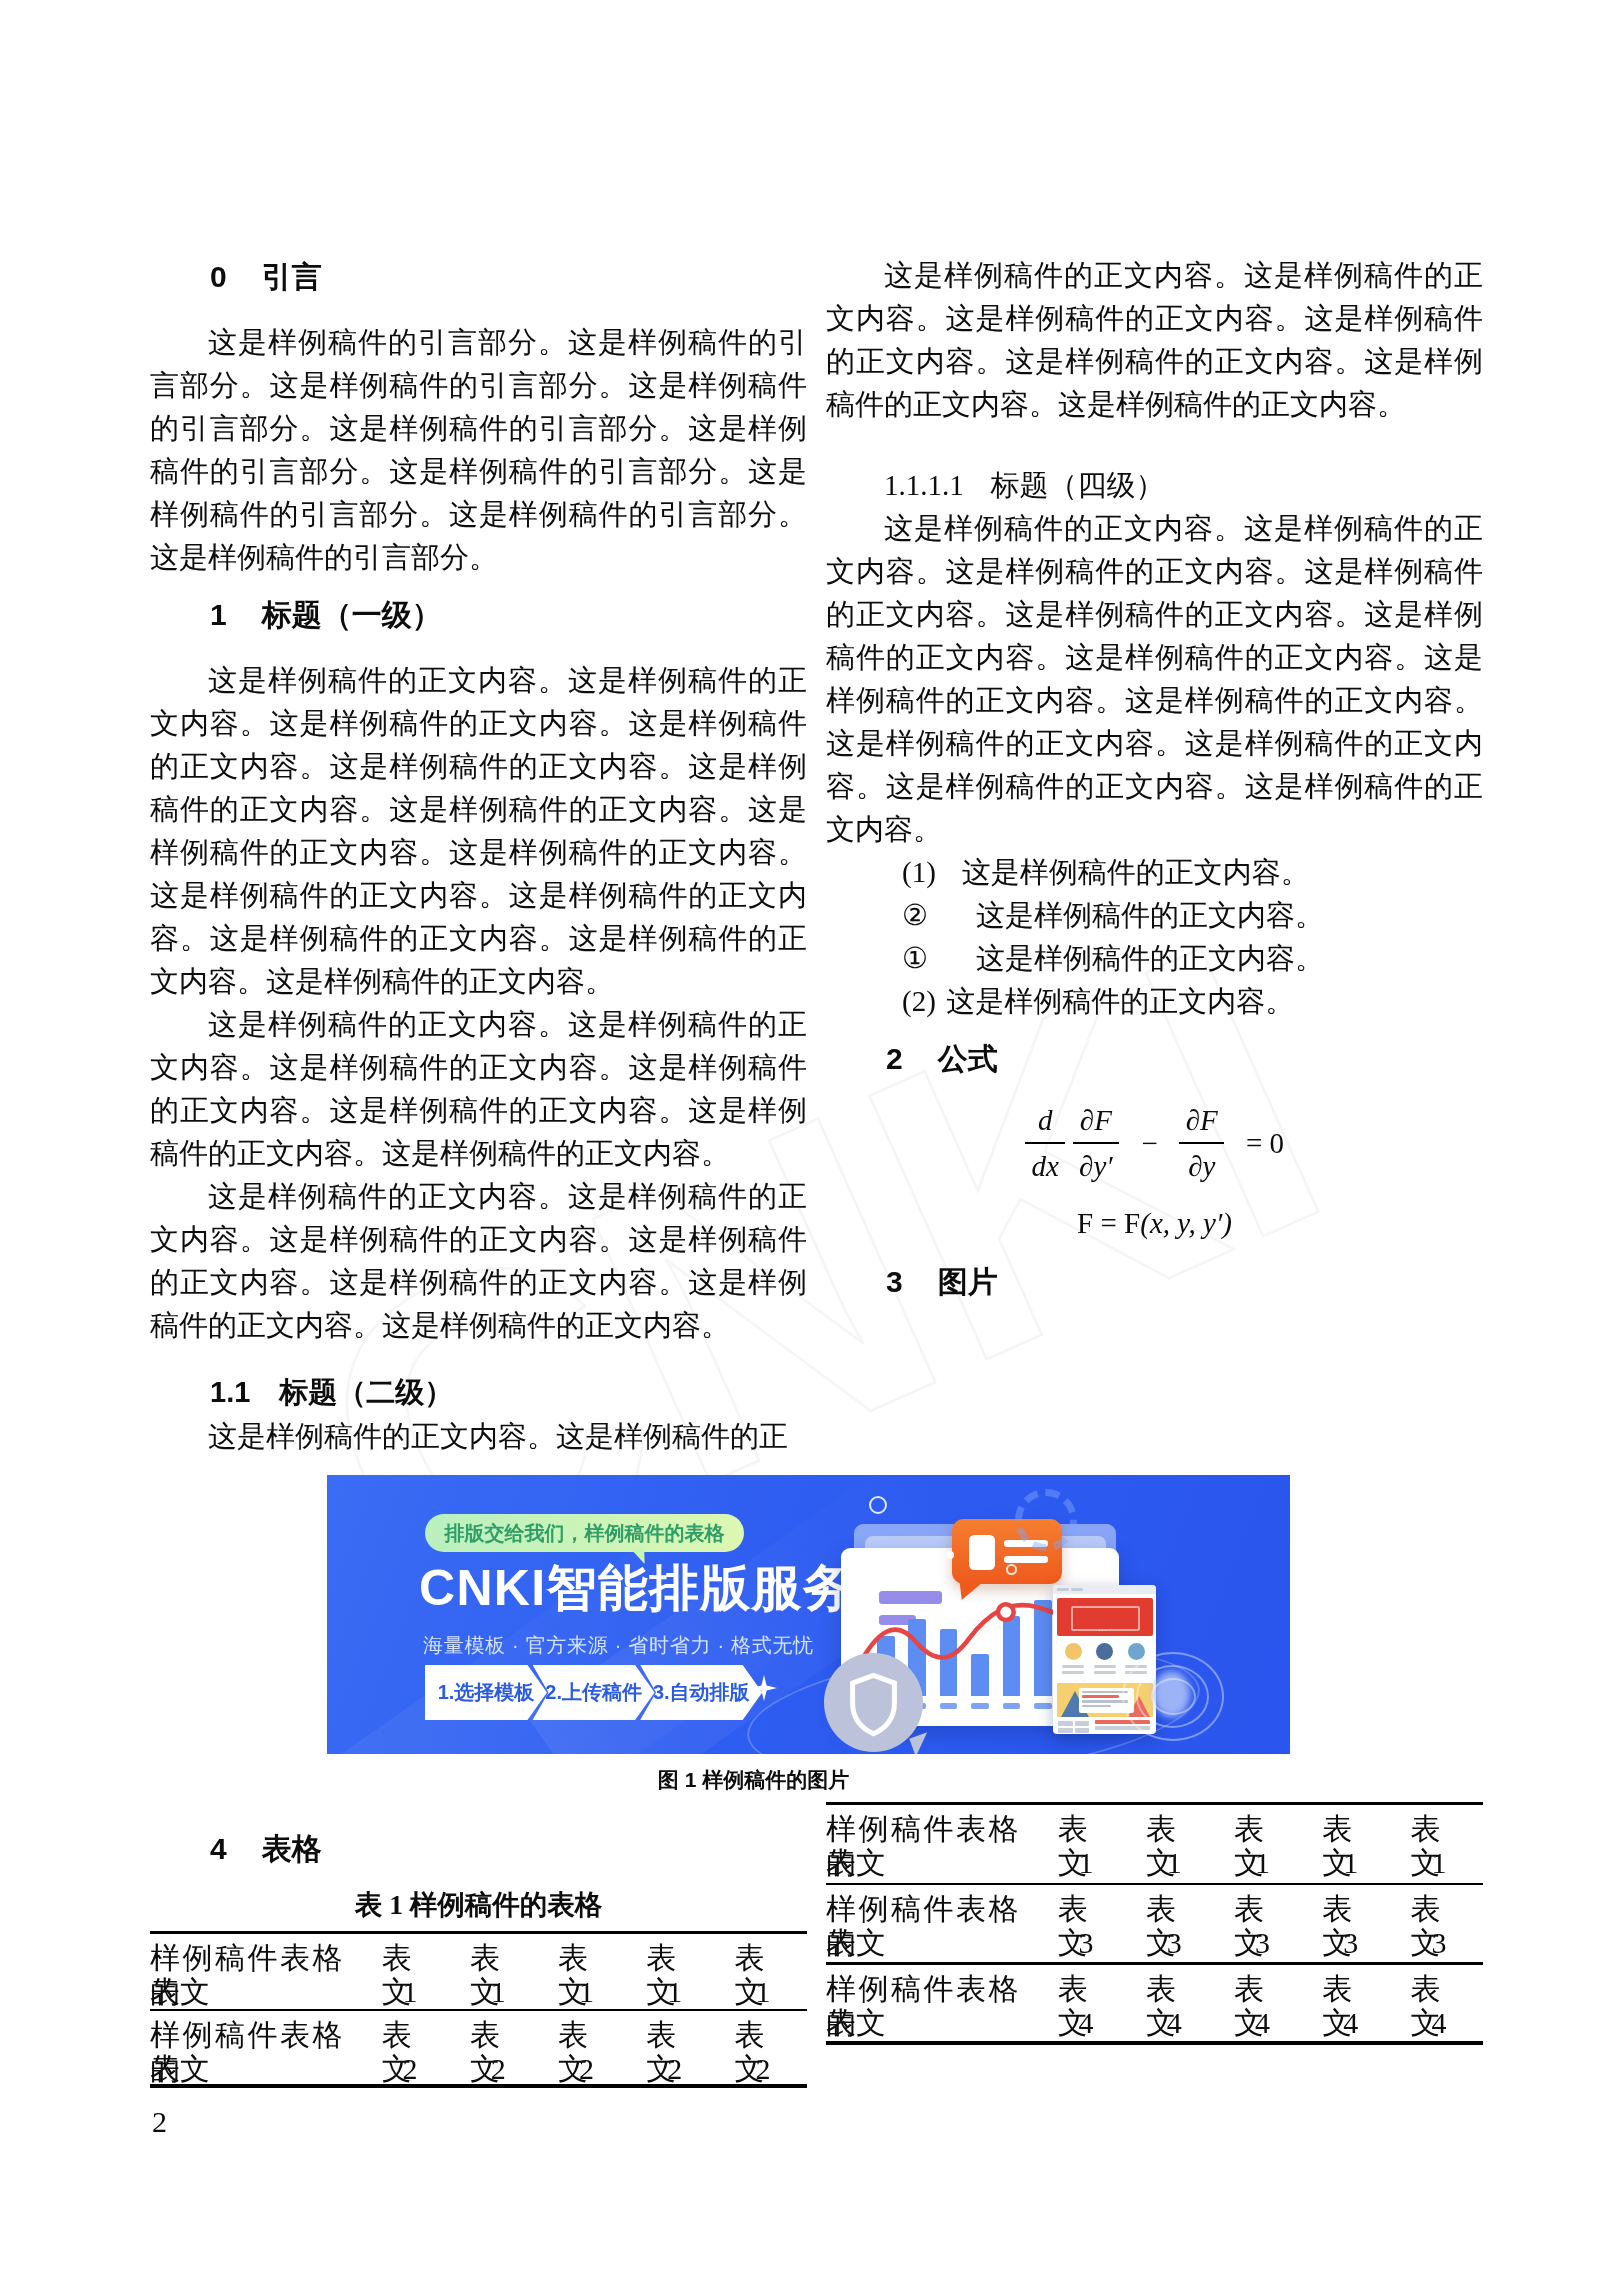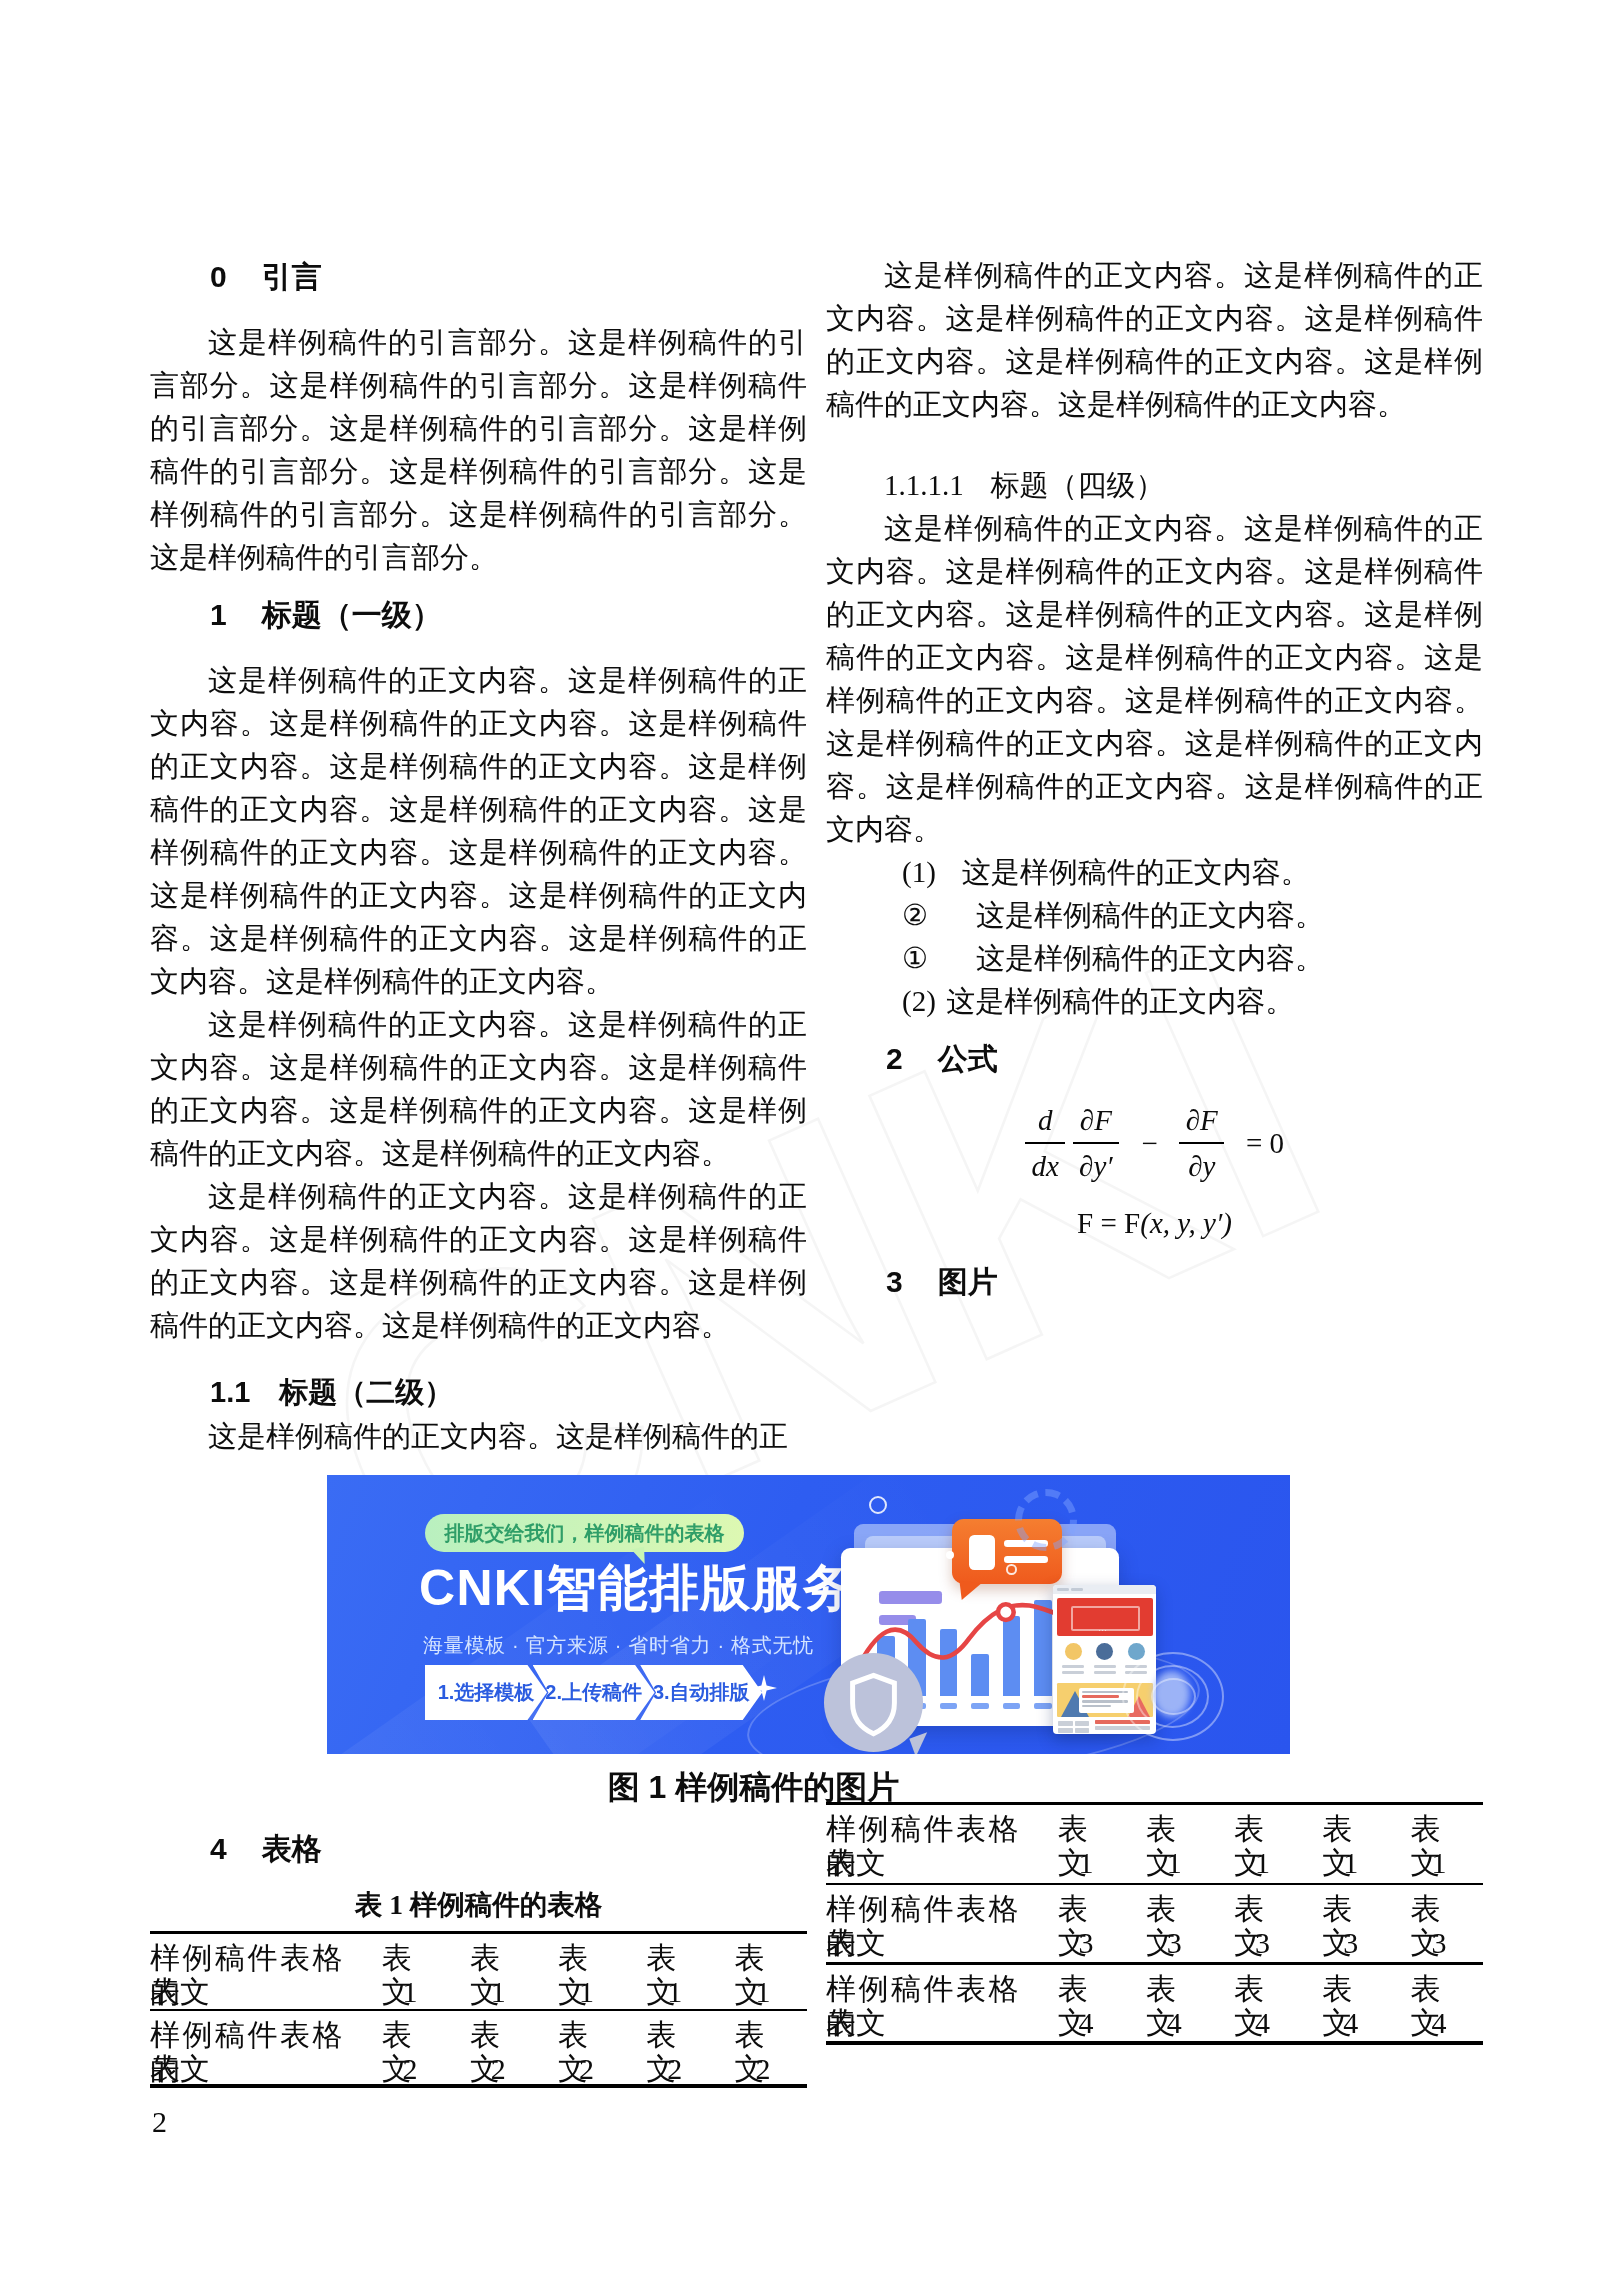--- a/index.html
+++ b/index.html
@@ -92,21 +92,21 @@
   .shield-badge svg{position:absolute;left:22px;top:17px;}
   .ripple{position:absolute;border:2px solid rgba(255,255,255,0.4);border-radius:50%;}
   .glow{position:absolute;width:37px;height:46px;background:#a9bef8;border-radius:50%;filter:blur(3.9px);opacity:0.9;}
   .orbit{position:absolute;left:419px;top:175px;width:451px;height:121px;border:2px solid rgba(255,255,255,0.22);border-radius:50%;transform:rotate(-6deg);}
   .spark{position:absolute;background:#ffffff;clip-path:polygon(50% 0,60% 40%,100% 50%,60% 60%,50% 100%,40% 60%,0 50%,40% 40%);}
   .ring{position:absolute;border:2.6px solid rgba(255,255,255,0.85);border-radius:50%;}
   .dot{position:absolute;background:#ffffff;border-radius:50%;}
   .gear-ghost{position:absolute;left:688px;top:14.4px;width:48px;height:48px;border:7.2px dashed rgba(130,165,255,0.45);border-radius:50%;}
   
   .fig-caption{position:absolute;left:0;top:1766px;width:1507px;text-align:center;
-    font-family:"Liberation Sans",sans-serif;font-weight:bold;font-size:32px;}
+    font-family:"Liberation Sans",sans-serif;font-weight:bold;font-size:21px;}
   .h4-abs{position:absolute;left:150px;top:1826px;width:657px;}
   .tab-caption{position:absolute;left:150px;top:1887px;width:657px;text-align:center;
     font-family:Liberation Serif, serif;font-weight:bold;font-size:27.5px;}
   .dtable{position:absolute;font-size:30px;border-top:3.9px solid #000;}
   .dtable-left{left:150px;top:1931px;width:657px;}
   .dtable-right{left:826px;top:1802px;width:657px;}
   .trow{display:flex;box-sizing:border-box;padding-top:6.5px;}
   .dtable-left .trow{height:77px;}
   .dtable-right .trow{height:80px;}
   .bb-thin{border-bottom:2px solid #000;}

